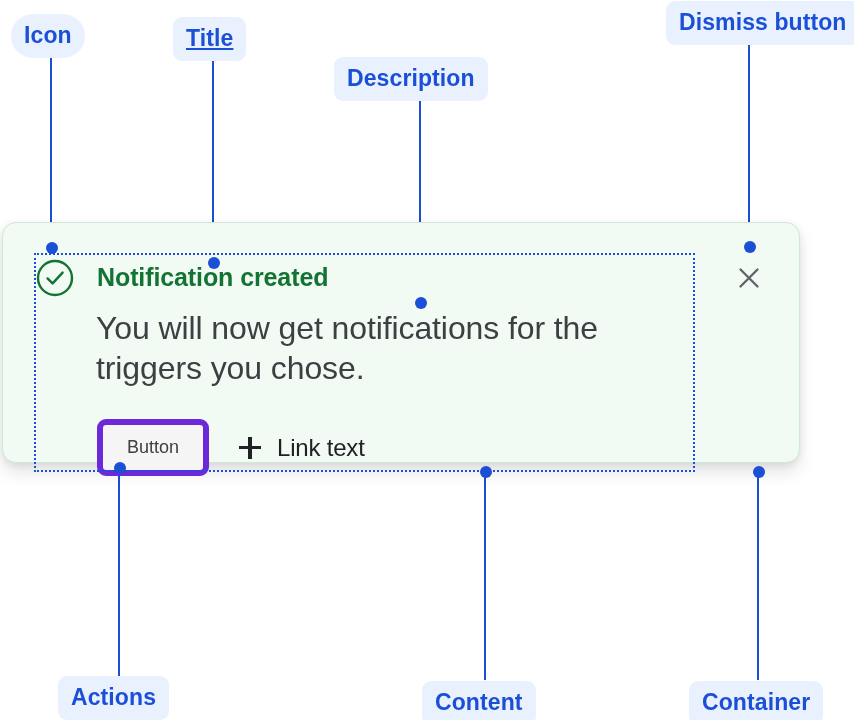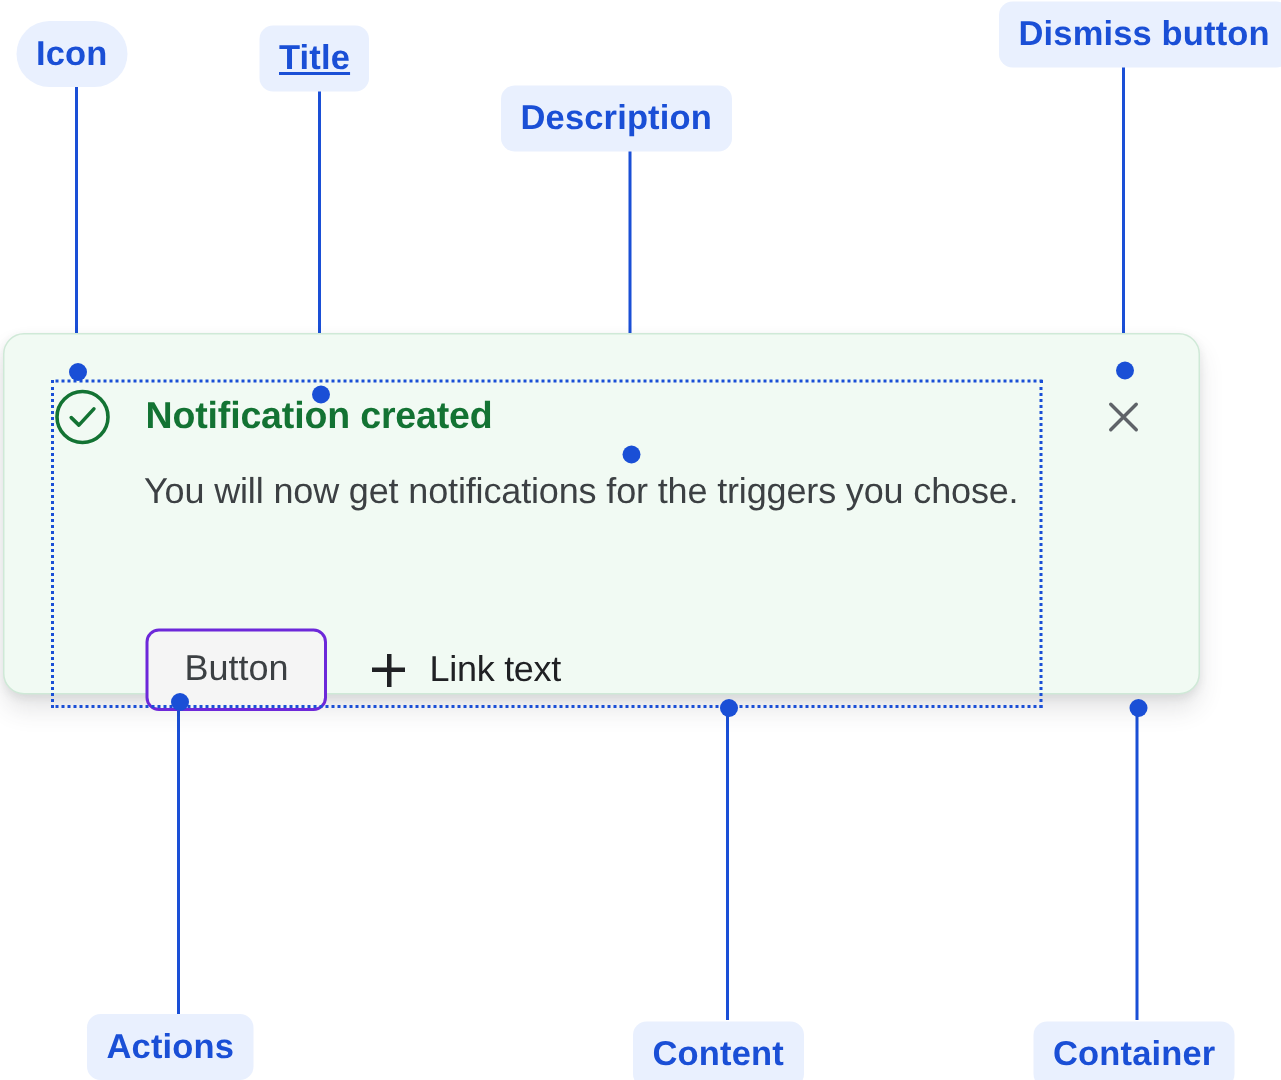--- a/index.html
+++ b/index.html
@@ -82,24 +82,24 @@
   .status-icon {
     position: absolute;
     left: 35px;
     top: 258px;
     width: 38px;
     height: 38px;
   }
   .btn {
     font-family: "Liberation Sans", sans-serif;
     background: #f5f5f5;
-    border: 2px solid #6d28d9;
+    border: 6px solid #6d28d9;
     border-radius: 9px;
     color: #3c4043;
-    font-size: 24px;
+    font-size: 18px;
     line-height: 1;
     padding: 13px 24px 14px 24px;
     cursor: pointer;
   }
   .link-action {
     display: flex;
     align-items: center;
     gap: 16px;
     color: #202124;
     font-size: 24px;
@@ -142,21 +142,21 @@
 
     <span class="status-icon" style="left:33px; top:36px;">
       <svg width="38" height="38" viewBox="0 0 38 38" aria-hidden="true">
         <circle cx="19" cy="19" r="17" fill="none" stroke="#137333" stroke-width="2.4"></circle>
         <path d="M11.5 19.4 L16.6 24.4 L26.6 13.6" fill="none" stroke="#137333" stroke-width="2.4" stroke-linecap="round" stroke-linejoin="round"></path>
       </svg>
     </span>
 
     <div style="position:absolute; left:94px; top:40px; font-size:25px; font-weight:700; color:#137333; letter-spacing:-.1px; white-space:nowrap;">Notification created</div>
 
-    <div style="position:absolute; left:93px; top:85px; width:602px; font-size:24px; color:#3c4043; line-height:40px; letter-spacing:-.1px;">You will now get notifications for the triggers you chose.</div>
+    <div style="position:absolute; left:93px; top:85px; width:602px; font-size:32px; color:#3c4043; line-height:40px; letter-spacing:-.1px;">You will now get notifications for the triggers you chose.</div>
 
     <div style="position:absolute; left:94px; top:196px; display:flex; align-items:center; gap:30px;">
       <button class="btn">Button</button>
       <span class="link-action">
         <span class="plus-icon"></span>
         <span>Link text</span>
       </span>
     </div>
 
     <button style="position:absolute; left:726px; top:36px; width:40px; height:40px; background:transparent; border:0; padding:0; cursor:pointer;">

